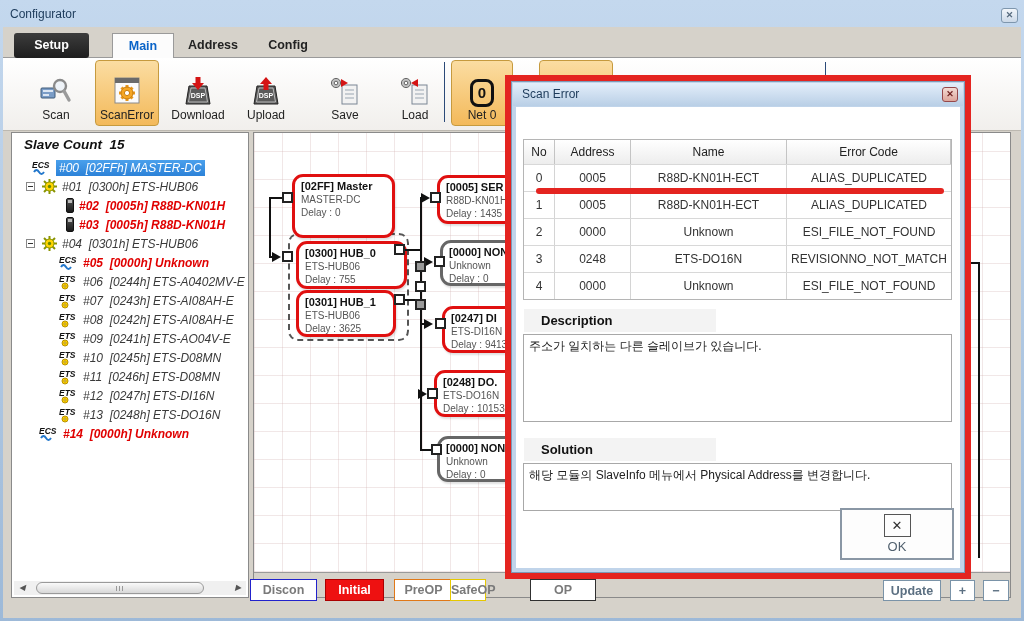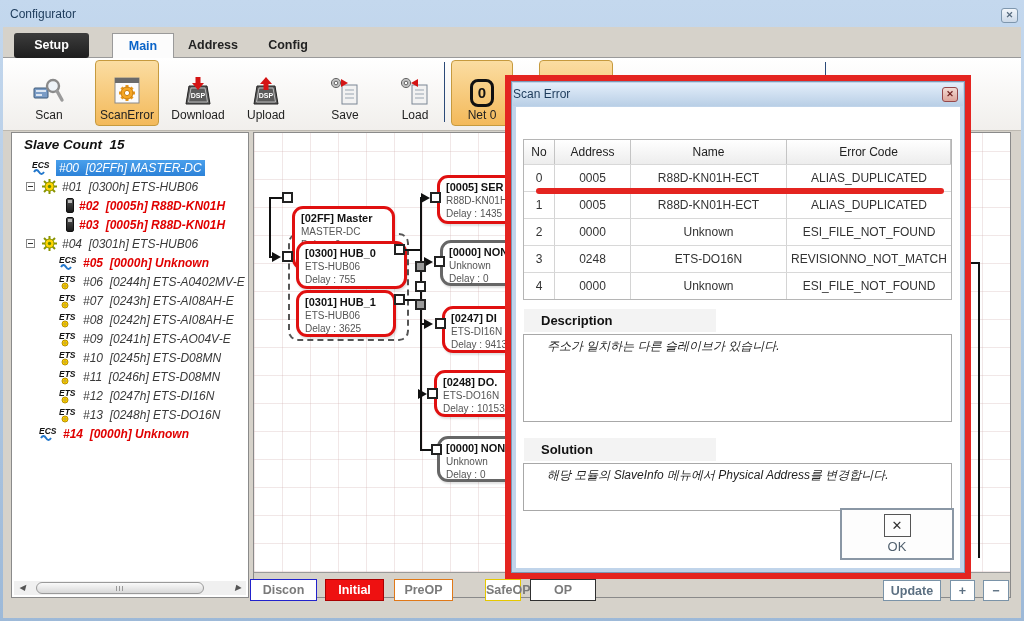--- a/index.html
+++ b/index.html
@@ -76,45 +76,45 @@
   .port { position:absolute; width:11px; height:11px; background:#fff; border:2px solid #222; }
   .port.g { background:#9a9a9a; }
   .arr { position:absolute; width:0; height:0; border:5px solid transparent; border-left:9px solid #111; }
 
   
   .sbtn { position:absolute; height:22px; background:#fff; border:1px solid #333; font-weight:bold; font-size:12.5px;
     color:#7a7a7a; text-align:center; line-height:20px; }
   .sb-discon { left:250px; top:579px; width:67px; border-color:#2222cc; }
   .sb-initial { left:325px; top:579px; width:59px; background:#ee1111; border-color:#aa0000; color:#fff; }
   .sb-preop { left:394px; top:579px; width:59px; border-color:#e07818; }
-  .sb-safeop { left:485px; top:579px; width:36px; border-color:#e6c800; }
+  .sb-safeop { left:450px; top:579px; width:36px; border-color:#e6c800; }
   .sb-op { left:530px; top:579px; width:66px; border-color:#303030; }
   .sb-update { left:883px; top:580px; width:58px; height:21px; border-color:#7a93a8; color:#5c7082; }
   .sb-plus { left:950px; top:580px; width:25px; height:21px; border-color:#7a93a8; color:#5c7082; }
   .sb-minus { left:983px; top:580px; width:26px; height:21px; border-color:#7a93a8; color:#5c7082; }
 
   
   .red-frame { position:absolute; left:505px; top:75px; width:466px; height:504px; border:6px solid #e42420; z-index:50; }
   .dlg { position:absolute; inset:0; background:#c0d4ea; border:1px solid #7d99b6; }
   .dlg-title { position:absolute; left:1px; top:1px; right:1px; height:23px; background:linear-gradient(#e3eefa,#b9cfe6);
-    font-size:12px; color:#1c3a5a; line-height:23px; }
+    font-size:12px; color:#1c3a5a; line-height:23px; padding-left:9px; }
   .dlg-close { position:absolute; right:5px; top:4px; width:16px; height:15px; background:linear-gradient(#f3dbd4,#dda59a);
     border:1px solid #95474a; border-radius:3px; color:#6e1f1f; font-size:9px; font-weight:bold; text-align:center; line-height:13px; }
   .dlg-client { position:absolute; left:4px; top:25px; right:4px; bottom:4px; background:#fff; }
   .hdrstrip { position:absolute; background:#f3f3f3; font-weight:bold; font-size:13px; color:#111; height:23px;
     line-height:23px; padding-left:17px; width:192px; }
   .etable { position:absolute; left:7px; right:8px; border:1px solid #b5b5b5; font-size:12px; color:#333; }
   .erow { display:flex; height:27px; align-items:center; text-align:center; border-top:1px solid #d8d8d8; }
   .erow.head { height:24px; background:linear-gradient(#ffffff,#ededed); border-top:none; color:#222; }
   .c1{width:31px;} .c2{width:76px;} .c3{width:156px;} .c4{flex:1;}
   .erow > div { border-right:1px solid #d4d4d4; height:100%; display:flex; align-items:center; justify-content:center; }
   .erow > div:last-child { border-right:none; }
   .erow.head > div { border-right:1px solid #c4c4c4;text-align:center; }
   .red-underline { position:absolute; left:12px; width:408px; height:6px; background:#e42420; border-radius:3px; z-index:5; }
-  .dlg-box { position:absolute; left:7px; right:8px; border:1px solid #a8a8a8; font-size:12px; color:#222; padding:3px 23px;font-style:italic; }
+  .dlg-box { position:absolute; left:7px; right:8px; border:1px solid #a8a8a8; font-size:12px; color:#222; padding:3px 5px; }
   .ok-btn { position:absolute; right:6px; bottom:8px; width:114px; height:52px; background:#fdfdfd; border:2px solid #8a97a5;
     display:flex; flex-direction:column; align-items:center; justify-content:center; gap:2px; }
   .ok-x { width:27px; height:23px; border:1px solid #555; font-size:13px; color:#333; text-align:center; line-height:21px; }
   .ok-lbl { font-size:13px; color:#51606e; }
 
   svg text { font-family:"Liberation Sans", sans-serif; }
 </style>
 </head>
 <body>
 
@@ -127,21 +127,21 @@
   <div class="client">
 
     <div class="tabstrip">
       <div class="btn-setup">Setup</div>
       <div class="tab tab-main active">Main</div>
       <div class="tab tab-address">Address</div>
       <div class="tab tab-config">Config</div>
     </div>
 
     <div class="toolbar">
-      <div class="tbtn" style="left:13px;width:66px;">
+      <div class="tbtn" style="left:20px;width:66px;">
         <svg class="ticon" viewBox="0 0 32 30">
           <rect x="1" y="11" width="14" height="10" rx="1" fill="#7a9cc6" stroke="#3f5a78"></rect>
           <rect x="3" y="13" width="10" height="2" fill="#dce6f2"></rect>
           <rect x="3" y="17" width="6" height="2" fill="#dce6f2"></rect>
           <circle cx="20" cy="9" r="6" fill="#eef3f8" stroke="#8a8a8a" stroke-width="2.4"></circle>
           <line x1="24" y1="14" x2="29" y2="23" stroke="#9a9a9a" stroke-width="3.4" stroke-linecap="round"></line>
         </svg>
         <span>Scan</span>
       </div>
 
@@ -384,21 +384,21 @@
 
     <div class="panel diag-panel">
       <div class="diag-grid"></div>
       <div class="diag-strip"></div>
     </div>
   </div>
 
   <div class="layer" style="pointer-events:none;">
     <div class="grp" style="left:288px;top:233px;width:121px;height:108px;"></div>
 
-    <div class="node" style="left:292px;top:174px;width:103px;height:64px;margin-top:32px;">
+    <div class="node" style="left:292px;top:174px;width:103px;height:64px;">
       <div class="t">[02FF] Master</div>
       <div class="s">MASTER-DC</div>
       <div class="s">Delay : 0</div>
     </div>
     <div class="node" style="left:296px;top:241px;width:111px;height:48px;">
       <div class="t">[0300] HUB_0</div>
       <div class="s">ETS-HUB06</div>
       <div class="s">Delay : 755</div>
     </div>
     <div class="node" style="left:296px;top:290px;width:100px;height:47px;">

